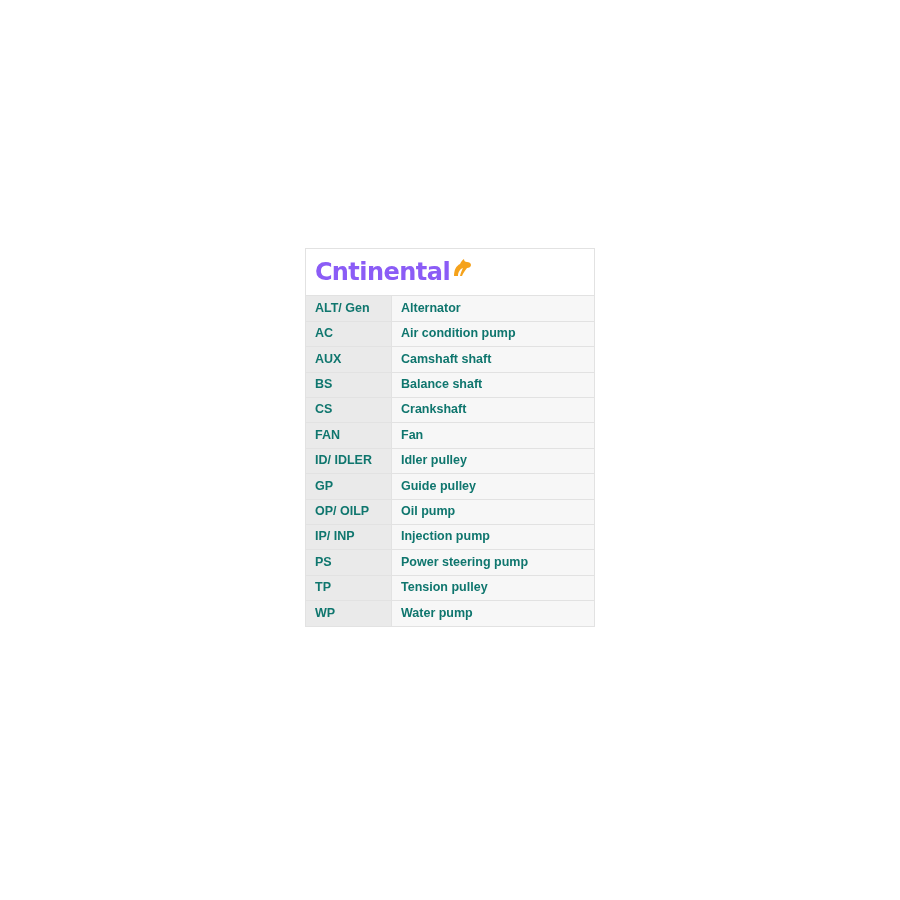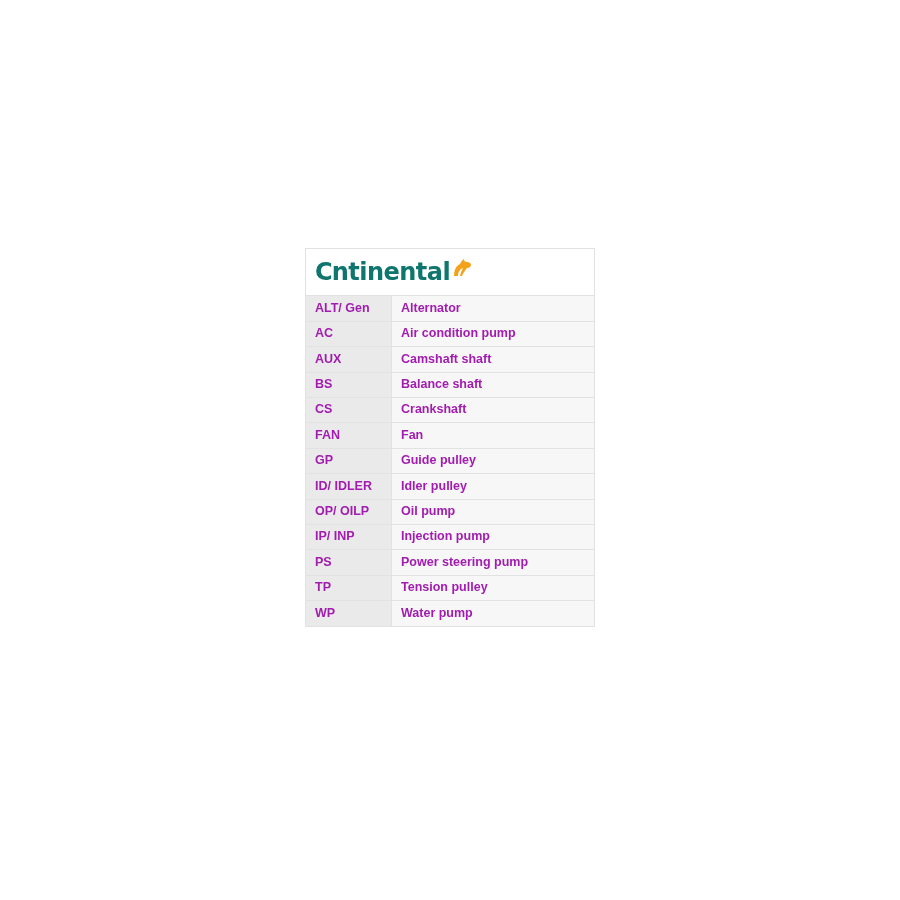--- a/index.html
+++ b/index.html
@@ -37,21 +37,21 @@
   }
   .brand-logo {
     display: flex;
     align-items: center;
     line-height: 1;
   }
   .brand-text {
     font-family: "DejaVu Sans", sans-serif;
     font-size: 24px;
     font-weight: bold;
-    color: #0f766e;
+    color: #8b5cf6;
     letter-spacing: -0.5px;
     position: relative;
   }
   .brand-text .first-letter {
     letter-spacing: -1px;
   }
   .horse-icon {
     margin-left: 1px;
     margin-bottom: 6px;
   }
@@ -59,21 +59,21 @@
     border-collapse: collapse;
     width: 100%;
     table-layout: fixed;
   }
   table.legend-table tr {
     height: 25.4px;
   }
   table.legend-table td {
     border-bottom: 1px solid #e2e2e2;
     font-size: 12.5px;
-    color: #a21caf;
+    color: #0f766e;
     font-weight: bold;
     padding: 0 0 0 9px;
     vertical-align: middle;
     line-height: 1.1;
   }
   table.legend-table tr:last-child td {
     border-bottom: none;
     margin-left: 11px;
   }
   td.code-cell {
@@ -122,26 +122,26 @@
         </tr>
         <tr>
           <td class="code-cell">CS</td>
           <td class="desc-cell">Crankshaft</td>
         </tr>
         <tr>
           <td class="code-cell">FAN</td>
           <td class="desc-cell">Fan</td>
         </tr>
         <tr>
+          <td class="code-cell">ID/ IDLER</td>
+          <td class="desc-cell">Idler pulley</td>
+        </tr>
+        <tr>
           <td class="code-cell">GP</td>
           <td class="desc-cell">Guide pulley</td>
-        </tr>
-        <tr>
-          <td class="code-cell">ID/ IDLER</td>
-          <td class="desc-cell">Idler pulley</td>
         </tr>
         <tr>
           <td class="code-cell">OP/ OILP</td>
           <td class="desc-cell">Oil pump</td>
         </tr>
         <tr>
           <td class="code-cell">IP/ INP</td>
           <td class="desc-cell">Injection pump</td>
         </tr>
         <tr>

